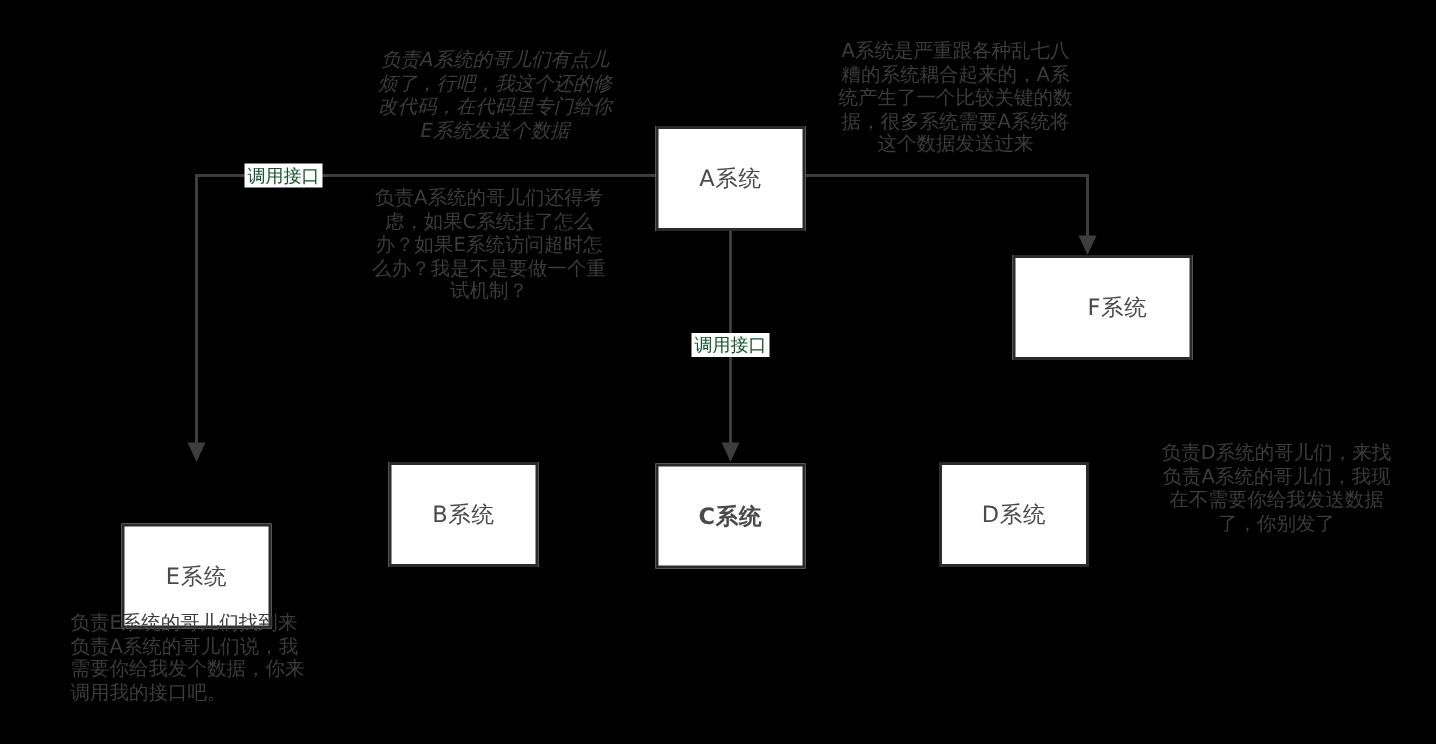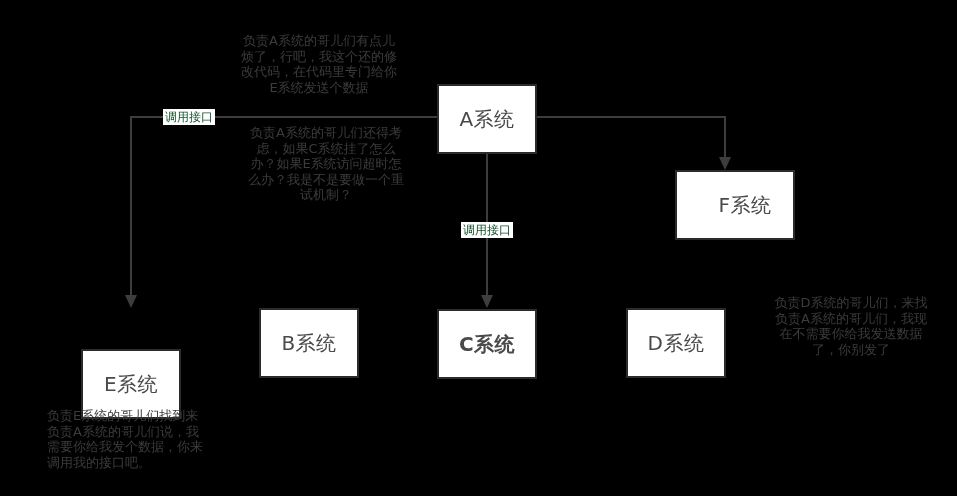--- a/index.html
+++ b/index.html
@@ -18,21 +18,21 @@
   
   .node {
     position: absolute;
     width: 96px;
     height: 66px;
     background: #ffffff;
     border: 2px solid #2b2b2b;
     display: flex;
     align-items: center;
     justify-content: center;
-    font-size: 20px;
+    font-size: 15px;
     color: #4a4a4a;
     letter-spacing: 0.5px;
   }
   #node-a { left: 437px; top: 84px;  }
   #node-f { left: 675px; top: 170px; padding-left: 20px; }
   #node-e { left: 81px;  top: 308px; margin-top: 41px; }
   #node-b { left: 259px; top: 308px; }
   #node-c { left: 437px; top: 309px; font-weight: bold; }
   #node-d { left: 626px; top: 308px; }
 
@@ -75,21 +75,21 @@
 
   
   .note {
     position: absolute;
     color: #3c3c3c;
     font-size: 13px;
     line-height: 15.5px;
     white-space: pre-line;
     text-align: center;
   }
-  #note-a-to-e    { left: 234px; top: 33px;  width: 170px; }
+  #note-a-to-e    { left: 245px; top: 33px;  width: 170px; font-style: italic; }
   #note-coupling  { left: 551px; top: 27px;  width: 172px; }
   #note-retry     { left: 240px; top: 125px; width: 172px; }
   #note-d         { left: 763px; top: 295px; width: 176px; }
   #note-e         { left: 47px;  top: 408px; width: 168px; text-align: left; }
 </style>
 </head>
 <body>
 
 <div id="canvas">
 
@@ -122,20 +122,25 @@
     <span>C系统</span>
   </div>
   <div class="node" id="node-d">
     <span>D系统</span>
   </div>
 
   <div class="note" id="note-a-to-e">负责A系统的哥儿们有点儿
 烦了，行吧，我这个还的修
 改代码，在代码里专门给你
 E系统发送个数据</div>
+  <div class="note" id="note-coupling">A系统是严重跟各种乱七八
+糟的系统耦合起来的，A系
+统产生了一个比较关键的数
+据，很多系统需要A系统将
+这个数据发送过来</div>
   <div class="note" id="note-retry">负责A系统的哥儿们还得考
 虑，如果C系统挂了怎么
 办？如果E系统访问超时怎
 么办？我是不是要做一个重
 试机制？</div>
   <div class="note" id="note-e">负责E系统的哥儿们找到来
 负责A系统的哥儿们说，我
 需要你给我发个数据，你来
 调用我的接口吧。</div>
   <div class="note" id="note-d">负责D系统的哥儿们，来找

